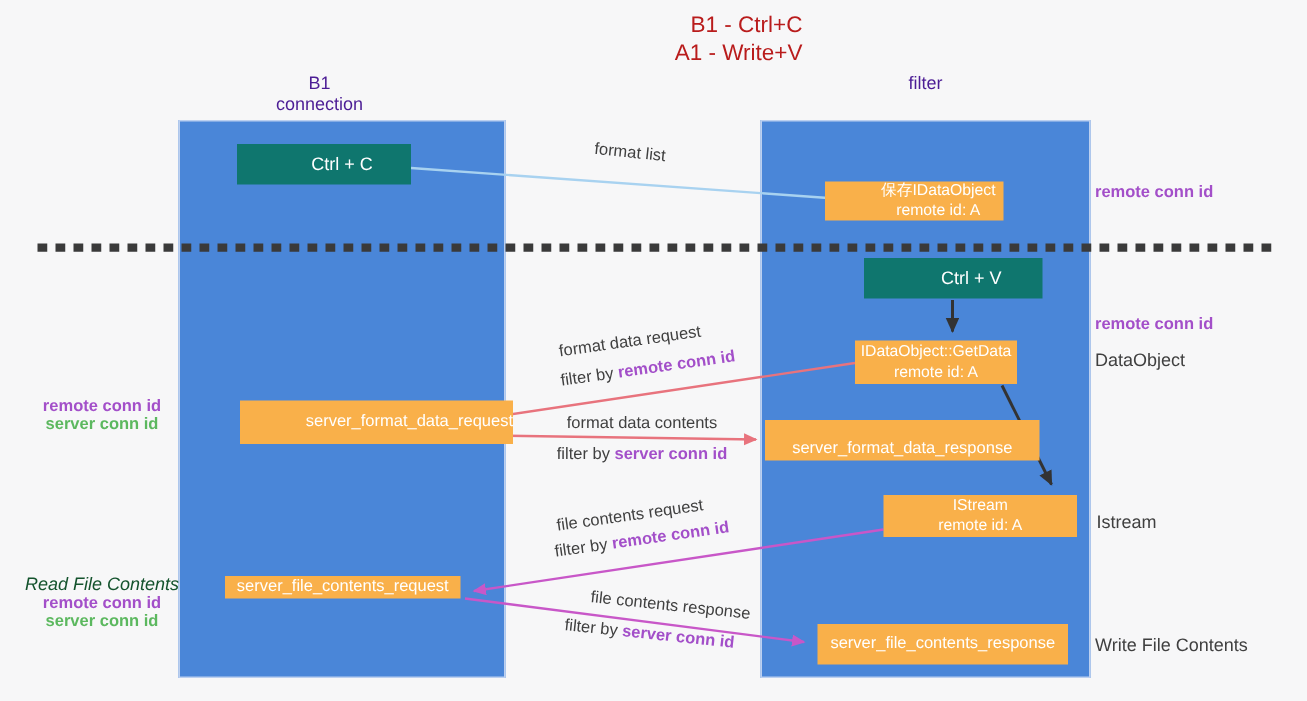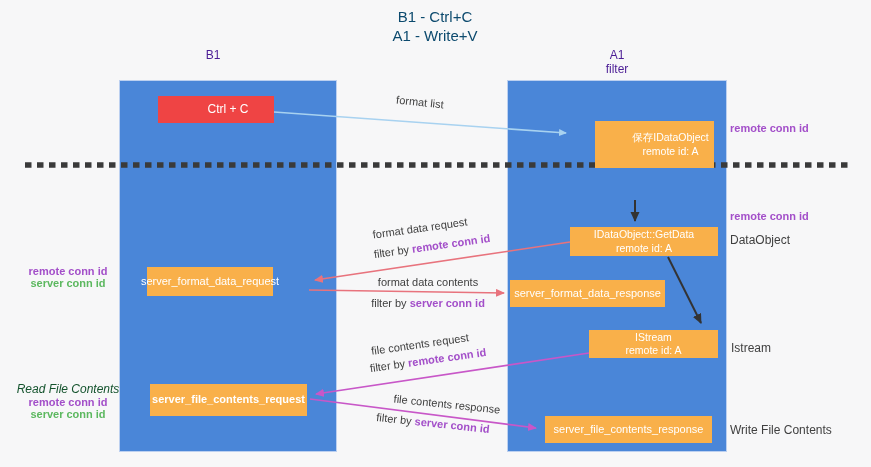--- a/index.html
+++ b/index.html
@@ -1,48 +1,48 @@
 <!DOCTYPE html>
 <html><head>
 <meta charset="utf-8">
 <style>
   * { margin:0; padding:0; box-sizing:border-box; }
   body { background:#f7f7f8; font-family:"Liberation Sans", sans-serif; }
   .stage { position:relative; width:871px; height:467px; background:#f7f7f8; overflow:hidden; }
 
-  .title { position:absolute; left:335px; top:7px; width:200px; text-align:center;
-           font-size:15px; color:#0c4a6e; line-height:19px; z-index:4; }
+  .title { position:absolute; left:335px; top:7px; width:200px; text-align:right;
+           font-size:15px; color:#b91c1c; line-height:19px; z-index:4; }
 
   .col-header { position:absolute; width:120px; text-align:center; font-size:12px;
                 color:#4c1d95; line-height:14px; z-index:4; }
   .col-header.b1 { left:153px; top:48px; }
   .col-header.a1 { left:557px; top:48px; }
 
   .column { position:absolute; top:80px; height:372px; background:#4a86d8;
             border:1px solid #bcd0f0; z-index:1; }
   .column.left  { left:119px; width:218px; }
   .column.right { left:507px; width:220px; }
 
   svg.overlay { position:absolute; left:0; top:0; z-index:2; }
 
   .node { position:absolute; z-index:3; display:flex; flex-direction:column;
           align-items:center; justify-content:center; text-align:center;
           color:#ffffff; line-height:1.25; }
-  .node.green  { background:#ef4444; font-size:12px;padding-left:24px; }
+  .node.green  { background:#0f766e; font-size:12px;padding-left:24px; }
   .node.orange { background:#f9b04a; font-size:10.5px; }
   .node.single { font-size:11px; white-space:nowrap; }
 
   .ctrl-c   { left:158px; top:96px;  width:116px; height:27px; }
-  .save-ido { left:595px; top:121px; width:119px; height:47px;padding-left:32px; }
+  .save-ido { left:550px; top:121px; width:119px; height:26px;padding-left:32px; }
   .ctrl-v   { left:576px; top:172px; width:119px; height:27px; }
-  .getdata  { left:570px; top:227px; width:148px; height:29px; }
-  .sfd-req  { left:147px; top:267px; width:126px; height:29px; }
-  .sfd-res  { left:510px; top:280px; width:155px; height:27px; }
+  .getdata  { left:570px; top:227px; width:108px; height:29px; }
+  .sfd-req  { left:160px; top:267px; width:182px; height:29px;align-items:flex-end; }
+  .sfd-res  { left:510px; top:280px; width:183px; height:27px;justify-content:flex-end; }
   .istream  { left:589px; top:330px; width:129px; height:28px; }
-  .sfc-req  { left:150px; top:384px; width:157px; height:32px;font-weight:bold; }
+  .sfc-req  { left:150px; top:384px; width:157px; height:15px; }
   .sfc-res  { left:545px; top:416px; width:167px; height:27px; }
 
   .alabel { position:absolute; z-index:4; font-size:11px; color:#404040;
             text-align:center; white-space:nowrap; }
   .alabel .em-purple { color:#a34fc9; font-weight:bold; }
   .rot-up   { transform:rotate(-8deg); }
   .rot-dn   { transform:rotate(6deg); }
 
   .side { position:absolute; z-index:4; font-size:11px; white-space:nowrap; }
   .side.plain  { font-size:12px; color:#404040; }
@@ -57,23 +57,23 @@
 
 <div class="stage">
 
   <div class="title">
     <div>B1 - Ctrl+C</div>
     <div>A1 - Write+V</div>
   </div>
 
   <div class="col-header b1">
     <div>B1</div>
+    <div>connection</div>
   </div>
   <div class="col-header a1">
-    <div>A1</div>
     <div>filter</div>
   </div>
 
   <div class="column left"></div>
   <div class="column right"></div>
 
   <svg class="overlay" width="871" height="467">
     <defs>
       <marker id="mBlue" markerWidth="9" markerHeight="8" refX="7" refY="3.5" orient="auto" markerUnits="userSpaceOnUse">
         <path d="M0,0 L8,3.5 L0,7 Z" fill="#a8d2f0"></path>
@@ -108,20 +108,23 @@
 
   <div class="node green ctrl-c">
     <div>Ctrl + C</div>
   </div>
 
   <div class="node orange save-ido">
     <div>保存IDataObject</div>
     <div>remote id: A</div>
   </div>
 
+  <div class="node green ctrl-v">
+    <div>Ctrl + V</div>
+  </div>
 
   <div class="node orange getdata">
     <div>IDataObject::GetData</div>
     <div>remote id: A</div>
   </div>
 
   <div class="node orange single sfd-req">
     <div>server_format_data_request</div>
   </div>
 

